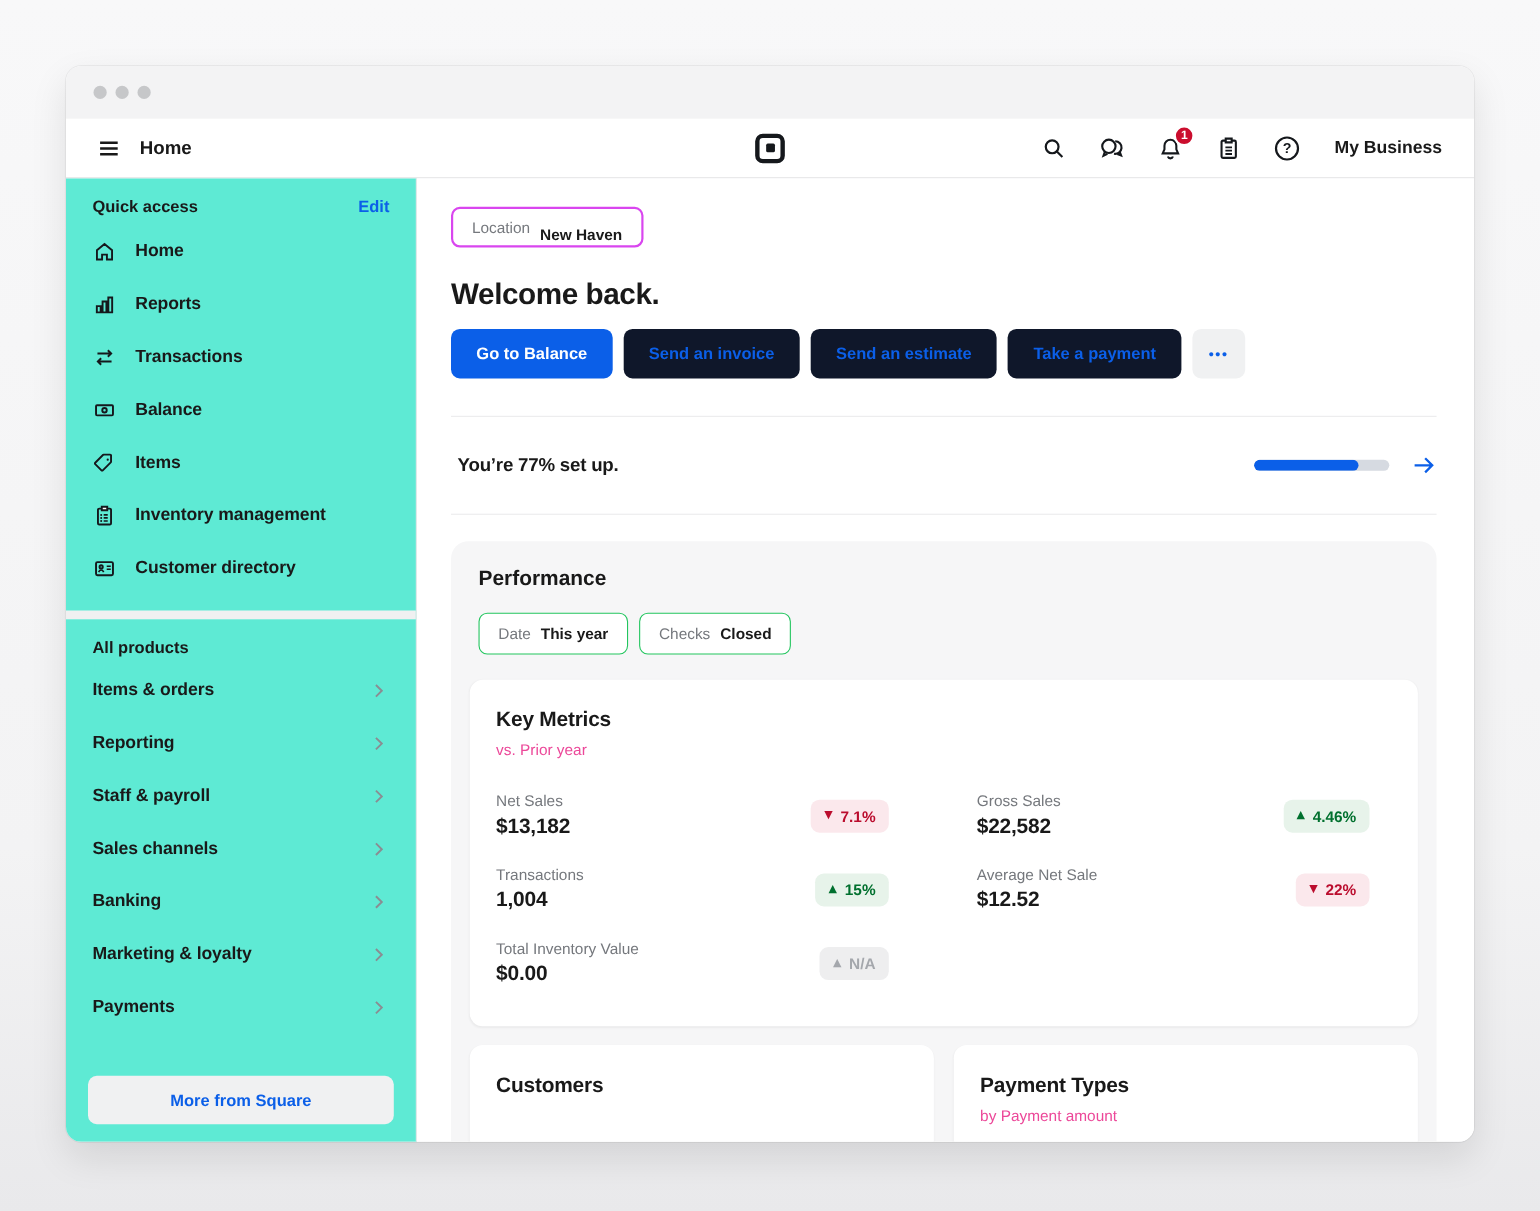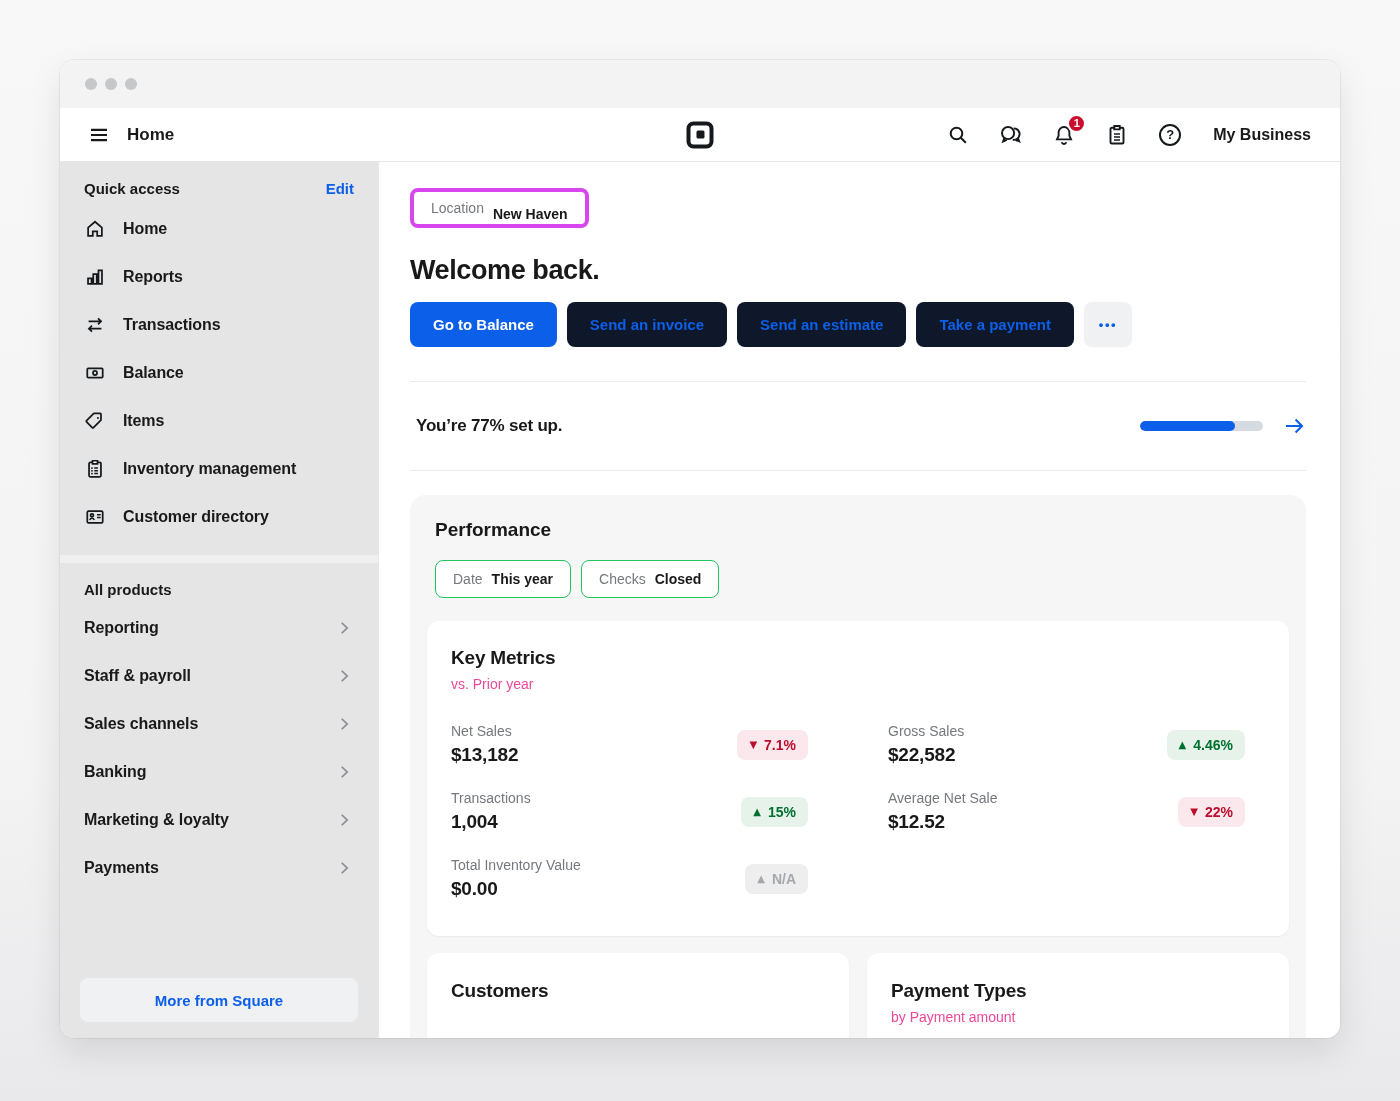--- a/index.html
+++ b/index.html
@@ -25,39 +25,39 @@
   .logo { position:absolute; left:50%; top:50%; transform:translate(-50%,-50%); width:27px; height:27px; border:4.5px solid #15181c; border-radius:7px; display:flex; align-items:center; justify-content:center; }
   .logo-core { width:8px; height:8px; background:#15181c; border-radius:1.5px; }
   .header-right { margin-left:auto; display:flex; align-items:center; gap:25px; }
   .icon-btn { width:28px; height:28px; border:none; background:none; cursor:pointer; color:#15181c; display:flex; align-items:center; justify-content:center; position:relative; }
   .icon-btn svg { display:block; }
   .notif-badge { position:absolute; top:-7px; right:-8px; min-width:19px; height:19px; padding:0 4px; background:#cb0d2e; border:2px solid #fff; border-radius:10px; color:#fff; font-size:11px; font-weight:700; display:flex; align-items:center; justify-content:center; }
   .help-circle { width:22px; height:22px; border:2px solid #15181c; border-radius:50%; display:flex; align-items:center; justify-content:center; font-size:13px; font-weight:700; }
   .account-name { font-size:16px; font-weight:700; margin-left:4px; cursor:pointer; }
   
   .app-body { display:flex; height:calc(100% - 102px); }
-  .sidebar { width:319px; flex:0 0 319px; border-right:1px solid #e7e7e8; display:flex; flex-direction:column; background:#e5e5e5; }
+  .sidebar { width:319px; flex:0 0 319px; border-right:1px solid #e7e7e8; display:flex; flex-direction:column; background:#5eead4; }
   .qa-section { padding:18px 24px 0 24px; }
   .qa-head { display:flex; align-items:center; justify-content:space-between; margin-bottom:8px; }
   .qa-title { font-size:15px; font-weight:700; }
   .edit-link { font-size:15px; font-weight:700; color:#0b5fe8; background:none; border:none; cursor:pointer; }
   .nav-item { height:48px; display:flex; align-items:center; gap:17px; cursor:pointer; color:#191919; }
   .nav-item .nicon { width:22px; height:22px; color:#15181c; display:flex; align-items:center; justify-content:center; }
   .nav-item .nlabel { font-size:16px; font-weight:700; letter-spacing:-.1px; }
   .section-divider { height:8px; background:#f0f0f1; margin-top:14px; }
   .ap-section { padding:18px 24px 0 24px; }
   .ap-title { font-size:15px; font-weight:700; margin-bottom:6px; }
   .ap-item { height:48px; display:flex; align-items:center; justify-content:space-between; cursor:pointer; }
   .ap-label { font-size:16px; font-weight:700; letter-spacing:-.1px; }
   .ap-chevron { color:#8a8d92; display:flex; }
   .sidebar-bottom { margin-top:auto; padding:12px 20px 16px 20px; }
   .more-btn { width:100%; height:44px; background:#f0f1f2; border:none; border-radius:8px; color:#0b5fe8; font-size:15px; font-weight:700; cursor:pointer; font-family:inherit; }
   
   .main { flex:1; padding:26px 34px 0 31px; overflow:hidden; background:#fff; }
-  .location-chip { display:inline-flex; align-items:center; gap:9px; height:37px; padding:16px 17px; border:4px solid #d946ef; border-radius:8px; background:#fff; cursor:pointer; }
+  .location-chip { display:inline-flex; align-items:center; gap:9px; height:37px; padding:16px 17px; border:2px solid #d946ef; border-radius:8px; background:#fff; cursor:pointer; }
   .location-label { font-size:14px; color:#75787d; }
   .location-value { font-size:14px; font-weight:700;margin-top:12px; }
   .welcome { margin-top:27px; font-size:27px; font-weight:700; letter-spacing:-.4px; }
   .actions { margin-top:16px; display:flex; gap:10px; }
   .btn { height:45px; border:none; border-radius:8px; padding:0 23px; font-size:15px; font-weight:700; cursor:pointer; font-family:inherit; }
   .btn-primary { background:#0b5fe8; color:#fff; }
   .btn-secondary { background:#0f172a; color:#0b5fe8; }
   .btn-overflow { width:48px; padding:0; background:#f0f1f2; color:#0b5fe8; font-size:13px; letter-spacing:1.5px; }
   .rule { border:none; border-top:1px solid #ececed; margin-top:34px; }
   .setup-row { height:88px; display:flex; align-items:center; }
@@ -216,20 +216,28 @@
               </svg>
             </span>
           <span class="nlabel">Customer directory</span>
         </div>
       </div>
 
       <div class="section-divider"></div>
 
       <div class="ap-section">
         <div class="ap-title">All products</div>
+        <div class="ap-item">
+          <span class="ap-label">Items &amp; orders</span>
+          <span class="ap-chevron">
+              <svg width="20" height="20" viewBox="0 0 24 24" fill="none" stroke="currentColor" stroke-width="2.1">
+                <path d="M9.3 5.7l6.4 6.3-6.4 6.3"></path>
+              </svg>
+            </span>
+        </div>
         <div class="ap-item">
           <span class="ap-label">Reporting</span>
           <span class="ap-chevron">
               <svg width="20" height="20" viewBox="0 0 24 24" fill="none" stroke="currentColor" stroke-width="2.1">
                 <path d="M9.3 5.7l6.4 6.3-6.4 6.3"></path>
               </svg>
             </span>
         </div>
         <div class="ap-item">
           <span class="ap-label">Staff &amp; payroll</span>

